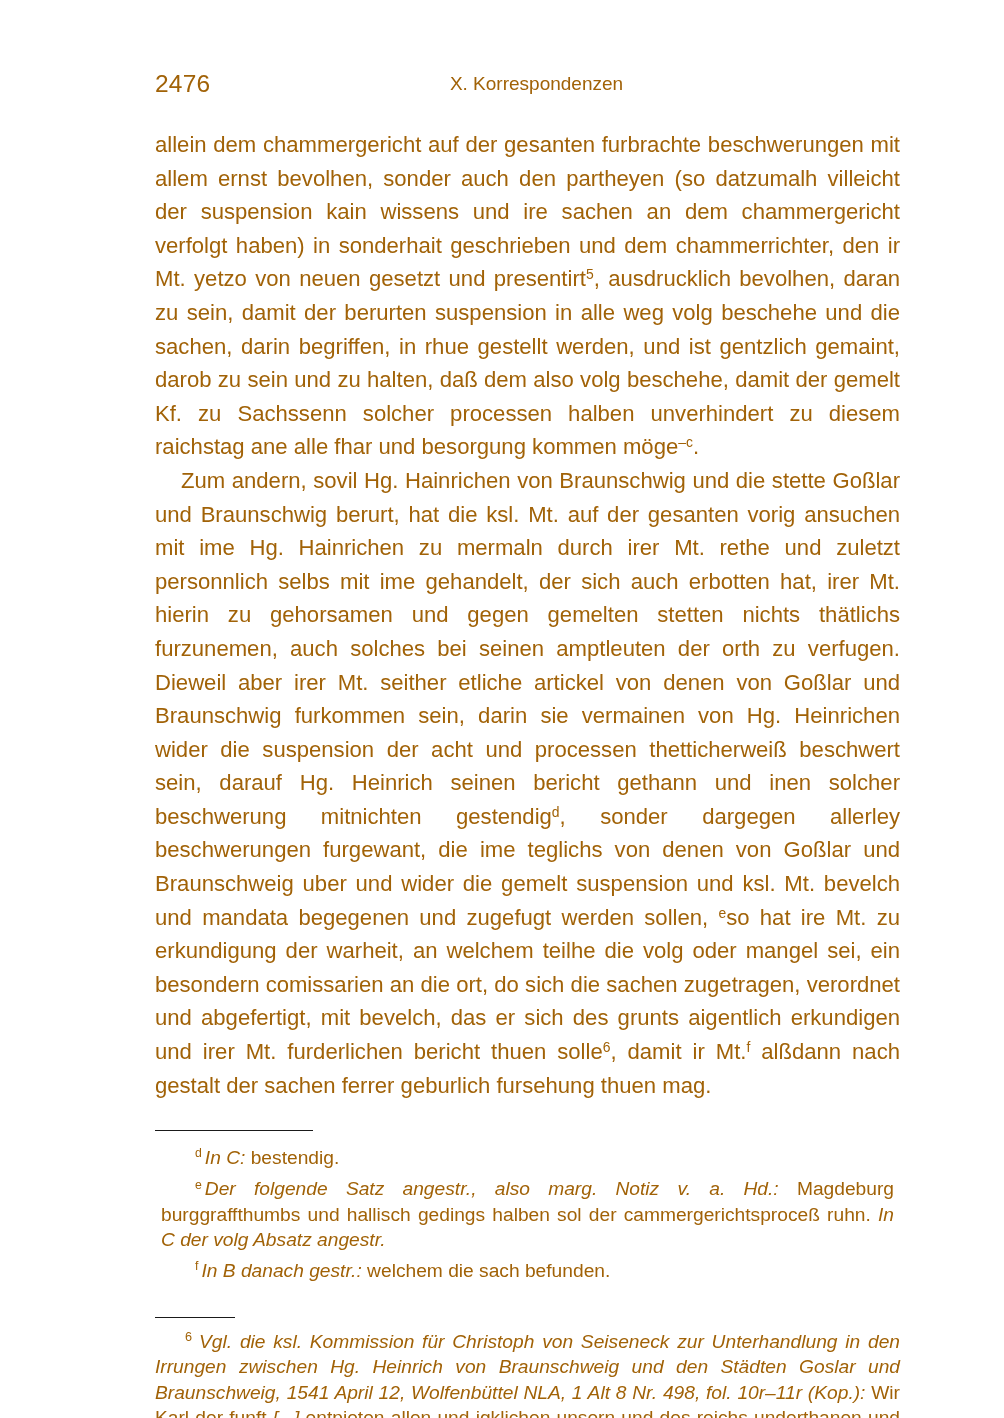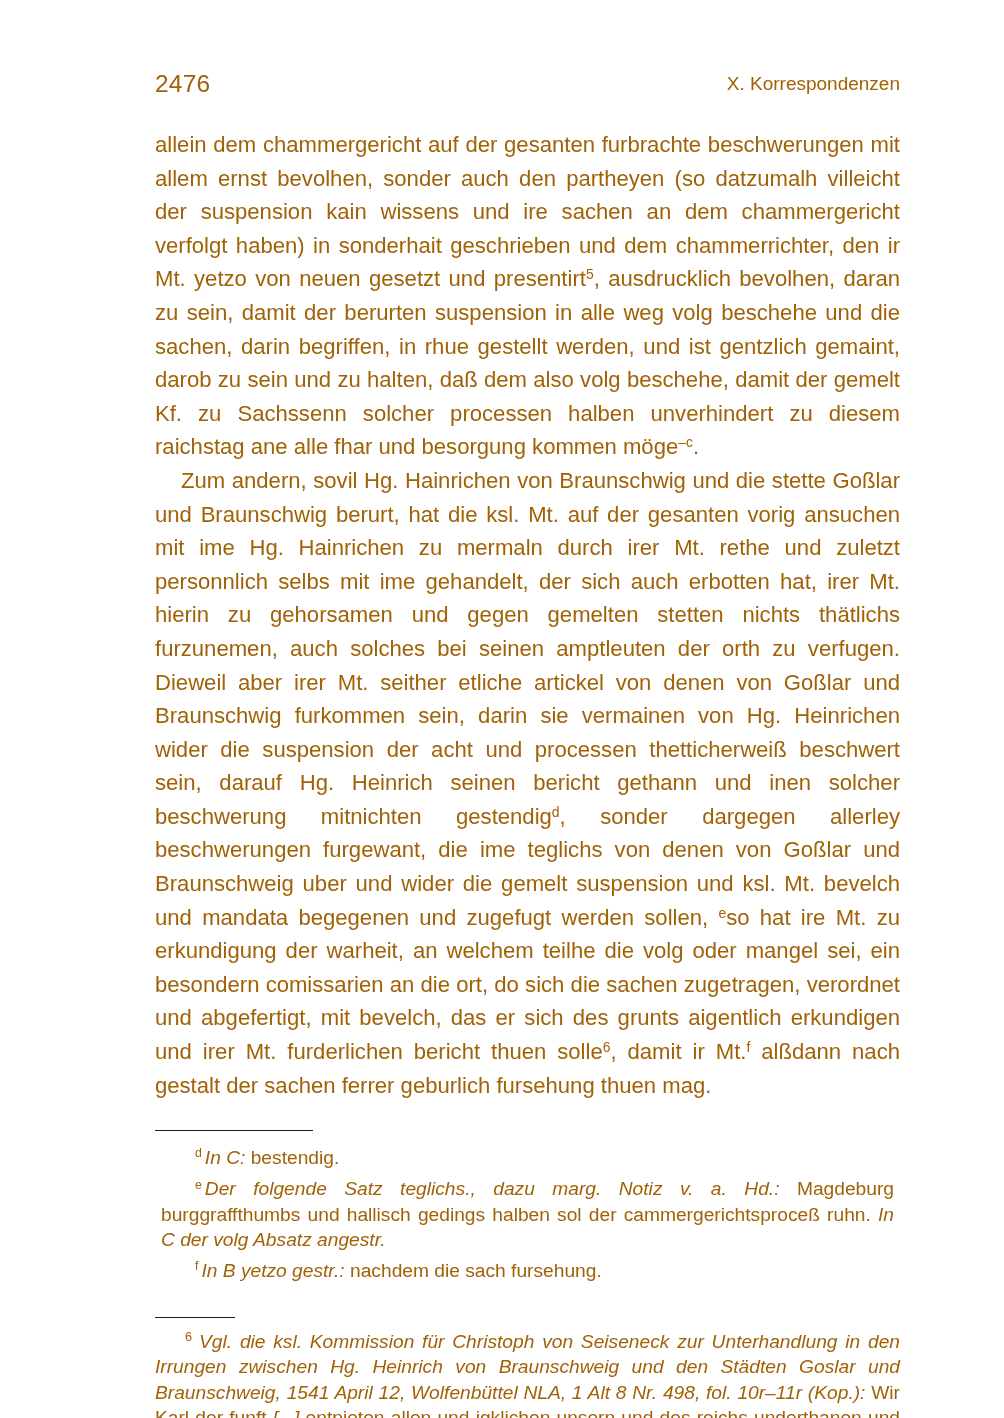--- a/index.html
+++ b/index.html
@@ -34,21 +34,21 @@
     left: 0;
     top: 0;
     font-size: 24.5px;
     letter-spacing: 0.2px;
   }
   .runtitle {
     position: absolute;
     left: 0;
     right: 0;
     top: 3px;
-    text-align: right;
+    text-align: center;
     font-size: 19px;
     padding-left: 18px;
   }
 
   
   .body-block {
     font-size: 22.1px;
     line-height: 33.6px;
     text-align: justify;
     text-justify: inter-word;
@@ -130,23 +130,23 @@
       <p class="indent"><span>Zum andern, sovil Hg. Hainrichen von Braunschwig und die stette Goßlar und Braunschwig berurt, hat die ksl. Mt. auf der gesanten vorig ansuchen mit ime Hg. Hainrichen zu mermaln durch irer Mt. rethe und zuletzt personnlich selbs mit ime gehandelt, der sich auch erbotten hat, irer Mt. hierin zu gehorsamen und gegen gemelten stetten nichts thätlichs furzunemen, auch solches bei seinen amptleuten der orth zu verfugen. Dieweil aber irer Mt. seither etliche artickel von denen von Goßlar und Braunschwig furkommen sein, darin sie vermainen von Hg. Heinrichen wider die suspension der acht und processen thetticherweiß beschwert sein, darauf Hg. Heinrich seinen bericht gethann und inen solcher beschwerung mitnichten gestendig</span><sup>d</sup><span>, sonder dargegen allerley beschwerungen furgewant, die ime teglichs von denen von Goßlar und Braunschweig uber und wider die gemelt suspension und ksl. Mt. bevelch und mandata begegenen und zugefugt werden sollen, </span><sup>e</sup><span>so hat ire Mt. zu erkundigung der warheit, an welchem teilhe die volg oder mangel sei, ein besondern comissarien an die ort, do sich die sachen zugetragen, verordnet und abgefertigt, mit bevelch, das er sich des grunts aigentlich erkundigen und irer Mt. furderlichen bericht thuen solle</span><sup>6</sup><span>, damit ir Mt.</span><sup>f</sup><span> alßdann nach gestalt der sachen ferrer geburlich fursehung thuen mag.</span></p>
 
     </div>
 
     <div class="fn-gap"></div>
     <hr class="rule rule-a">
 
     <div class="app-block">
       <p class="note"><span class="marker">d</span><em>In C:</em><span> bestendig.</span></p>
 
-      <p class="note"><span class="marker">e</span><em>Der folgende Satz teglichs., dazu marg. Notiz v. a. Hd.:</em><span> Magdeburg burggraffthumbs und hallisch gedings halben sol der cammergerichtsproceß ruhn. </span><em>In C der volg Absatz angestr.</em></p>
+      <p class="note"><span class="marker">e</span><em>Der folgende Satz angestr., also marg. Notiz v. a. Hd.:</em><span> Magdeburg burggraffthumbs und hallisch gedings halben sol der cammergerichtsproceß ruhn. </span><em>In C der volg Absatz angestr.</em></p>
 
-      <p class="note"><span class="marker">f</span><em>In B yetzo gestr.:</em><span> nachdem die sach fursehung.</span></p>
+      <p class="note"><span class="marker">f</span><em>In B danach gestr.:</em><span> welchem die sach befunden.</span></p>
     </div>
 
     <div class="fn-gap"></div>
     <hr class="rule rule-b">
 
     <div class="fn-block">
 
       <p class="note"><span class="marker">6</span><em>Vgl. die ksl. Kommission für Christoph von Seiseneck zur Unterhandlung in den Irrungen zwischen Hg. Heinrich von Braunschweig und den Städten Goslar und Braunschweig, 1541 April 12, Wolfenbüttel NLA, 1 Alt 8 Nr. 498, fol. 10r–11r (Kop.):</em><span> Wir Karl der funft </span><em>[...]</em><span> entpieten allen und igklichen unsern und des reichs underthanen und getreuen, in wirden, stats oder wesens die sein, so mit disem unserm brief ersucht werden, unser gnad und alles guts. Und thun euch zu wissen, als sich zwuschen dem hochgebornen Heinrichenn dem Jungern, Hg. zu Braunschweigk und Lunenburgk, unserm lieben ohem und fursten, oder seiner L. amptleuten von seinetwegen an einem und unsern und des reich lieben, getreuen burgermeister und rath der stat Braunschweigk anders</span></p>
     </div>
 

